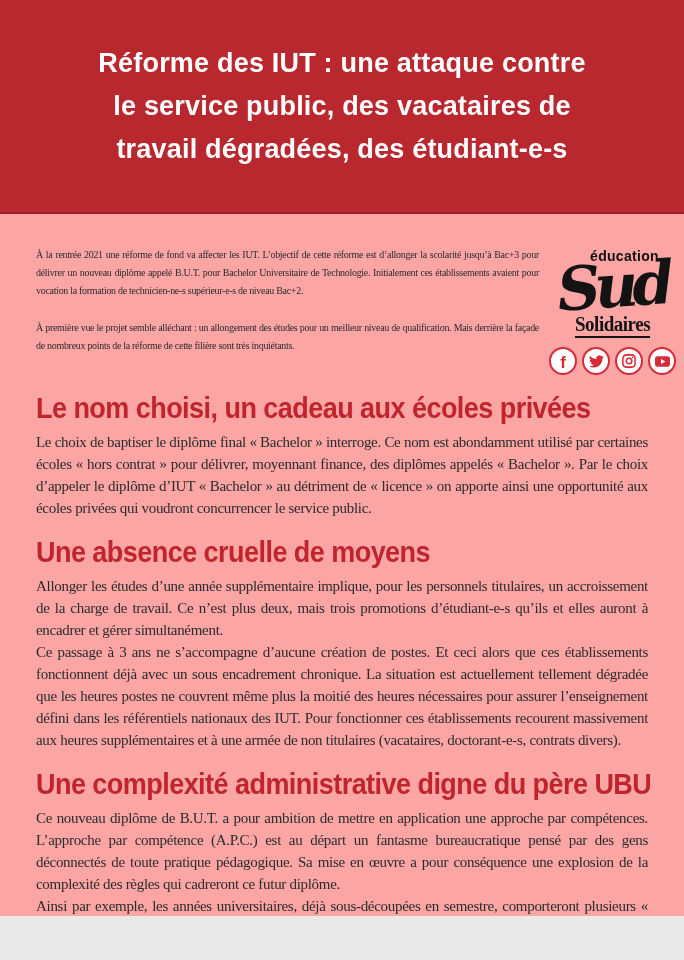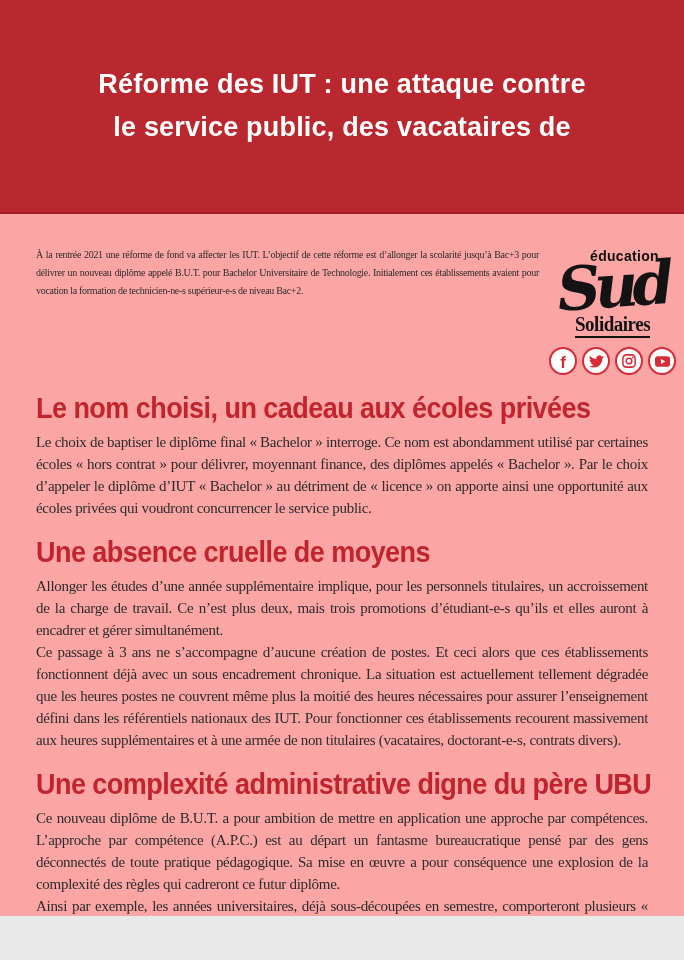--- a/index.html
+++ b/index.html
@@ -67,27 +67,29 @@
   }
 </style>
 </head>
 <body>
 
 <div class="page">
 
   <header class="banner">
     <div class="banner-line">Réforme des IUT : une attaque contre</div>
     <div class="banner-line">le service public, des vacataires de</div>
+    <div class="banner-line">travail dégradées, des étudiant-e-s</div>
   </header>
 
   <main class="content">
 
     <div class="intro-row">
       <div class="intro-text">
         <p>À la rentrée 2021 une réforme de fond va affecter les IUT. L’objectif de cette réforme est d’allonger la scolarité jusqu’à Bac+3 pour délivrer un nouveau diplôme appelé B.U.T. pour Bachelor Universitaire de Technologie. Initialement ces établissements avaient pour vocation la formation de technicien-ne-s supérieur-e-s de niveau Bac+2.</p>
+        <p>À première vue le projet semble alléchant : un allongement des études pour un meilleur niveau de qualification. Mais derrière la façade de nombreux points de la réforme de cette filière sont très inquiétants.</p>
       </div>
 
       <aside class="logo-box">
         <div class="logo-education">éducation</div>
         <div class="logo-sud">Sud</div>
         <div class="logo-solidaires">Solidaires</div>
         <div class="social-row">
           <span class="social">
               <span class="fb-f">f</span>
             </span>

